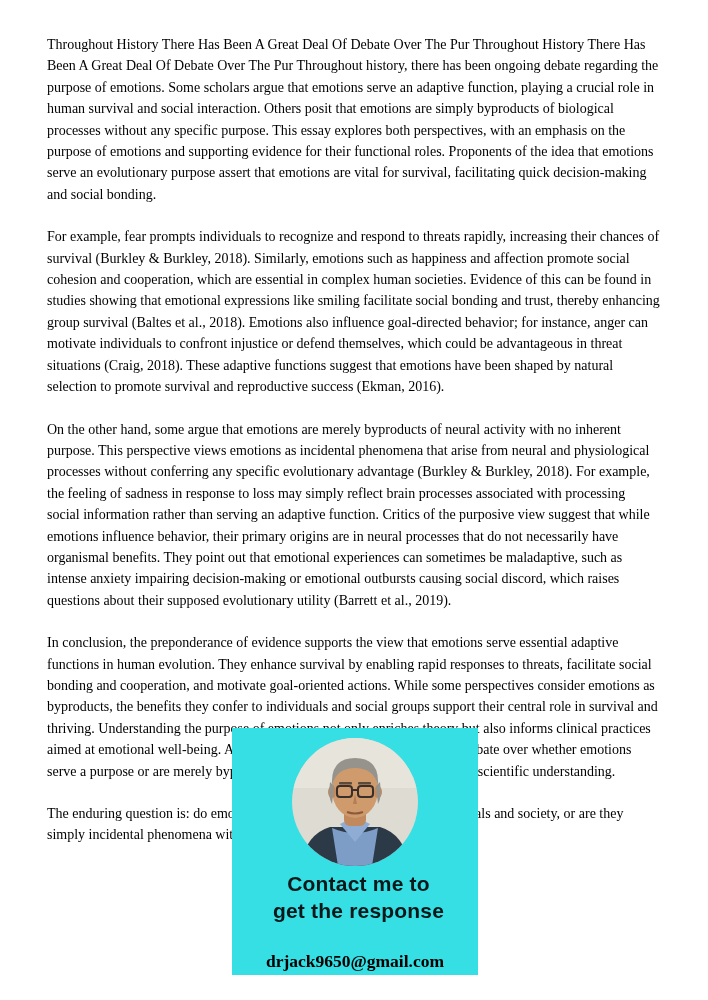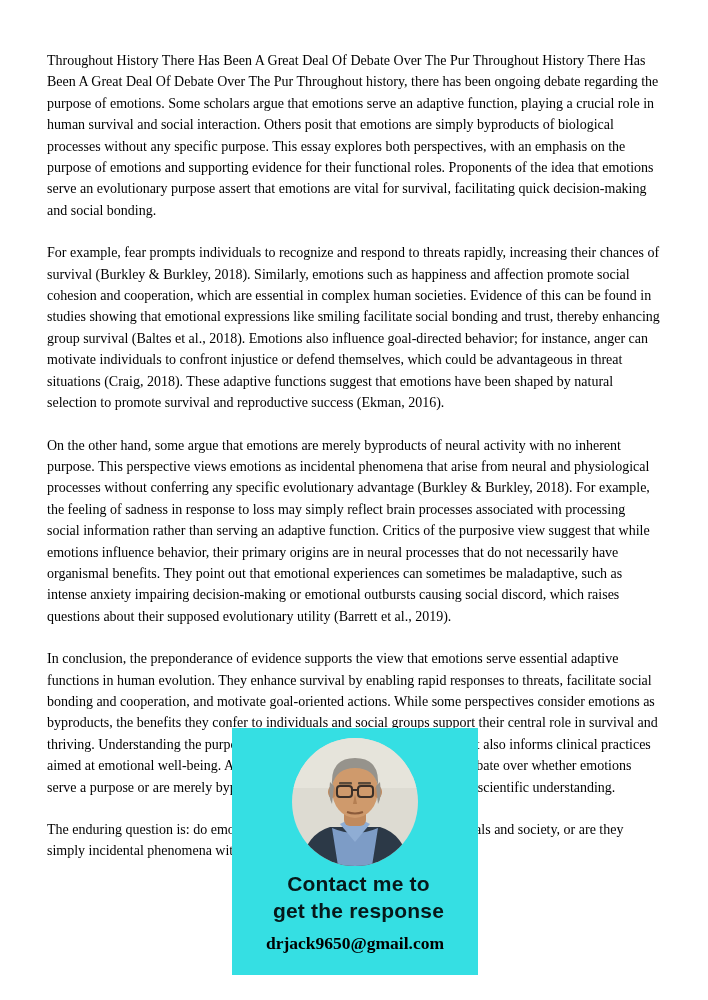--- a/index.html
+++ b/index.html
@@ -14,21 +14,21 @@
   }
   .content {
     position: absolute;
     left: 47px;
     top: 34px;
     width: 614px;
     font-size: 14px;
     line-height: 21.4px;
     text-align: left;
   }
-  .content p { margin: 16px 0 21px 0; }
+  .content p { margin: 0 0 21px 0; }
 
   .promo-overlay {
     position: absolute;
     left: 232px;
     top: 728px;
     width: 246px;
     height: 247px;
     text-align: center;
     box-sizing: border-box;
   }
@@ -46,21 +46,21 @@
     color: #06181a;
     margin-top: 4px;
     letter-spacing: 0.2px;
     margin-left: 7px;
   }
   .promo-email {
     font-family: "Liberation Serif", "DejaVu Serif", serif;
     font-weight: bold;
     font-size: 17.5px;
     color: #000000;
-    margin-top: 9px;
+    margin-top: 27px;
   }
 </style>
 </head>
 <body>
 
 <div class="page">
 
   <div class="content">
     <p>Throughout History There Has Been A Great Deal Of Debate Over The Pur Throughout History There Has Been A Great Deal Of Debate Over The Pur Throughout history, there has been ongoing debate regarding the purpose of emotions. Some scholars argue that emotions serve an adaptive function, playing a crucial role in human survival and social interaction. Others posit that emotions are simply byproducts of biological processes without any specific purpose. This essay explores both perspectives, with an emphasis on the purpose of emotions and supporting evidence for their functional roles. Proponents of the idea that emotions serve an evolutionary purpose assert that emotions are vital for survival, facilitating quick decision-making and social bonding.</p>
     <p>For example, fear prompts individuals to recognize and respond to threats rapidly, increasing their chances of survival (Burkley &amp; Burkley, 2018). Similarly, emotions such as happiness and affection promote social cohesion and cooperation, which are essential in complex human societies. Evidence of this can be found in studies showing that emotional expressions like smiling facilitate social bonding and trust, thereby enhancing group survival (Baltes et al., 2018). Emotions also influence goal-directed behavior; for instance, anger can motivate individuals to confront injustice or defend themselves, which could be advantageous in threat situations (Craig, 2018). These adaptive functions suggest that emotions have been shaped by natural selection to promote survival and reproductive success (Ekman, 2016).</p>

